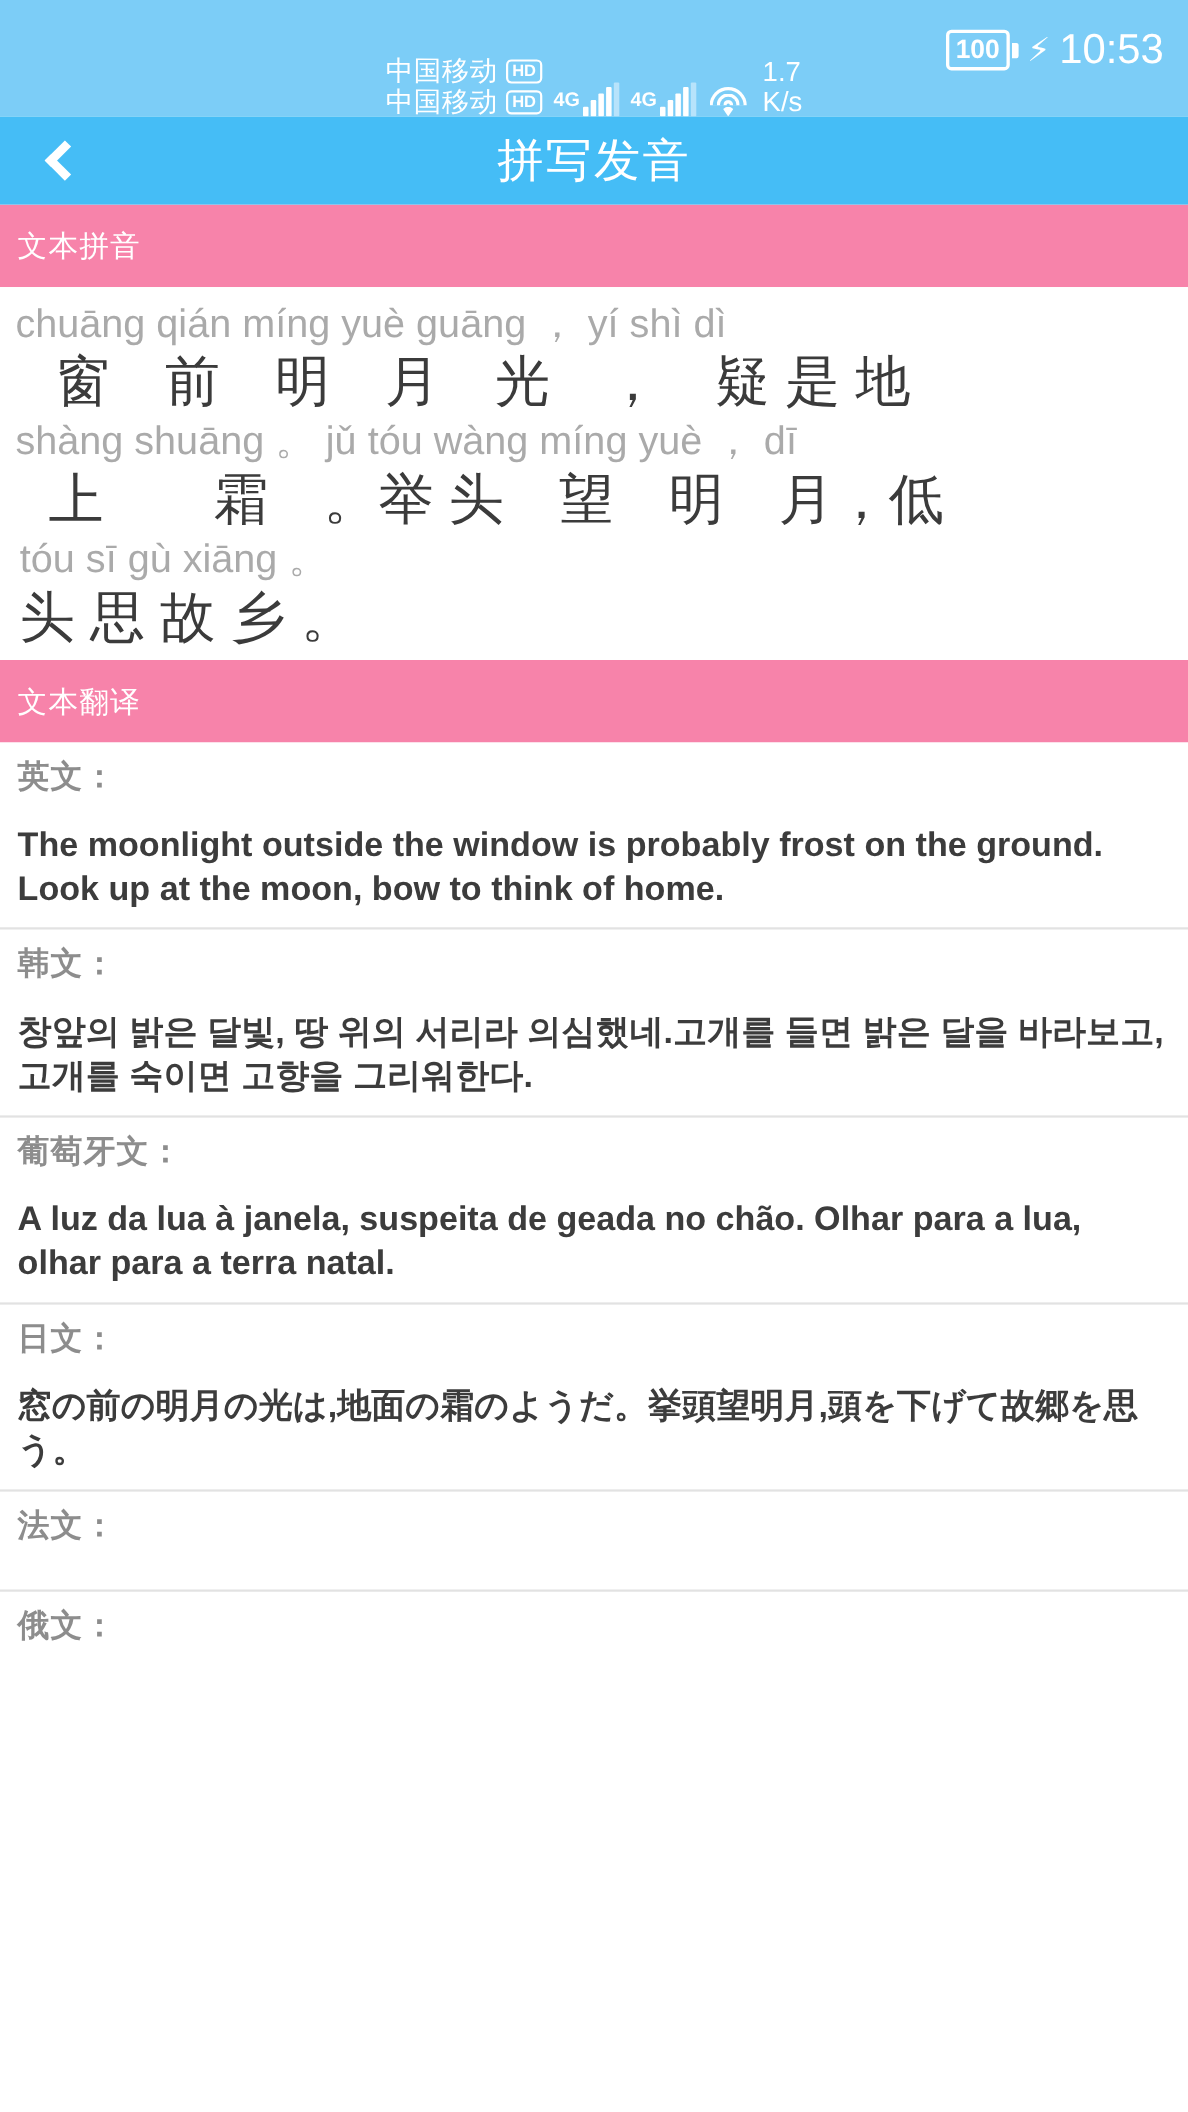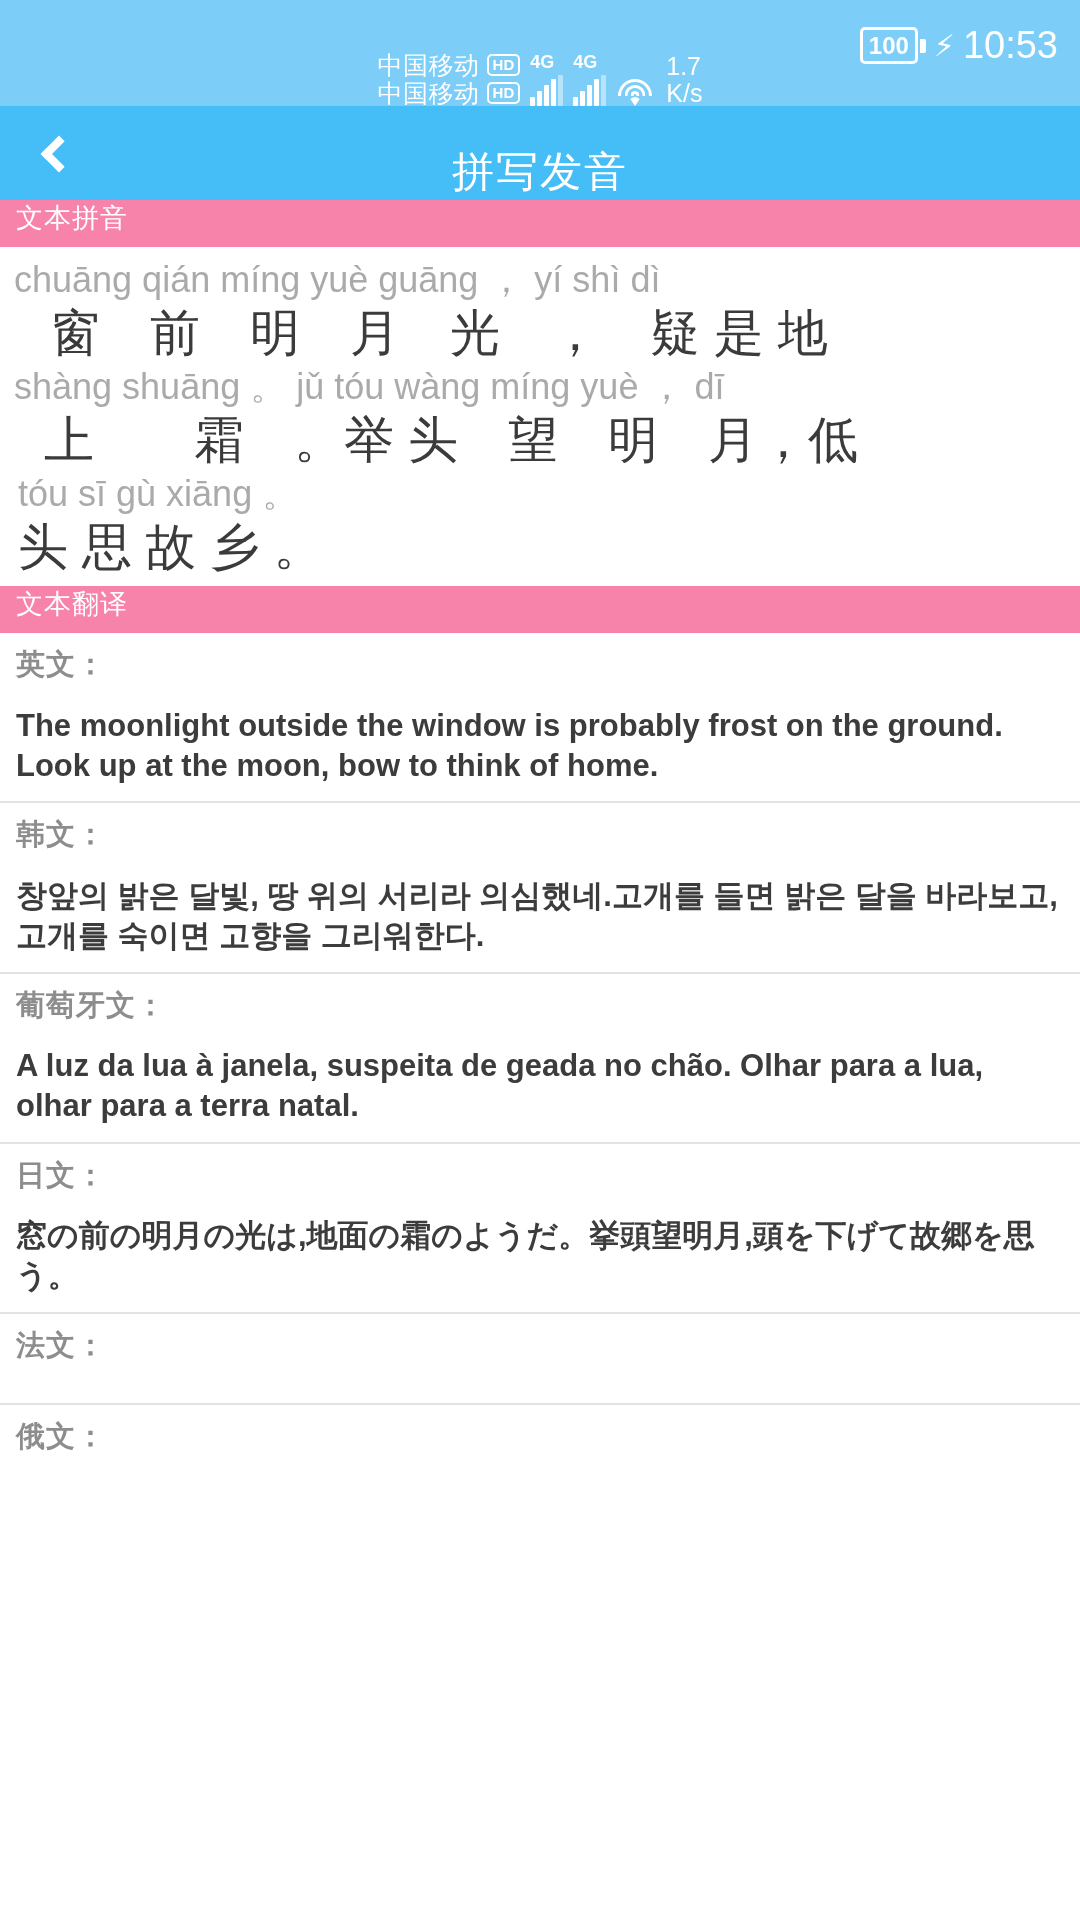--- a/index.html
+++ b/index.html
@@ -19,21 +19,21 @@
   .sb-center{
     position:absolute; left:0; right:0; top:0; bottom:0;
     display:flex; align-items:flex-end; justify-content:center; gap:10px;
   }
   .carriers{ display:flex; flex-direction:column; justify-content:center; gap:2px; }
   .carrier-row{ display:flex; align-items:center; gap:7px; font-size:25px; line-height:1.05; letter-spacing:.5px;}
   .hd-badge{
     border:2px solid #ffffff; border-radius:5px; font-size:15px; font-weight:bold;
     padding:0px 4px 1px 4px; line-height:1.15; letter-spacing:0px;
   }
-  .sig{ display:flex; align-items:flex-end; gap:3px;flex-direction:column; }
+  .sig{ display:flex; align-items:flex-end; gap:3px; }
   .sig-label{ font-size:18px; font-weight:bold; align-self:flex-start; margin-top:4px; }
   .bars{ display:flex; align-items:flex-end; gap:2px; height:30px;}
   .bars i{ display:block; width:5px; background:#ffffff; border-radius:1px;}
   .bars i:nth-child(1){height:9px}
   .bars i:nth-child(2){height:15px}
   .bars i:nth-child(3){height:21px}
   .bars i:nth-child(4){height:27px}
   .bars i:nth-child(5){height:31px; opacity:.45}
   .wifi{ width:38px; height:30px; position:relative; }
   .wifi span{ position:absolute; left:50%; transform:translateX(-50%); border:3px solid #fff; border-bottom:none;
@@ -46,35 +46,35 @@
   .netspeed{ display:flex; flex-direction:column; font-size:25px; line-height:1.06; margin-left:2px;}
   .sb-right{ position:absolute; right:22px; top:0; bottom:15px; display:flex; align-items:center; gap:8px; }
   .battery{ display:flex; align-items:center; }
   .batt-body{ border:3px solid #fff; border-radius:5px; padding:0 6px; font-size:24px; font-weight:bold; line-height:1.3;}
   .batt-cap{ width:6px; height:14px; background:#fff; margin-left:2px; border-radius:0 2px 2px 0;}
   .bolt{ font-size:30px; line-height:1;}
   .clock{ font-size:38px; letter-spacing:0px;}
 
   
   .titlebar{
-    height:94px; background:#45bdf6; flex:none;
-    display:flex; align-items:flex-end; position:relative;
+    height:80px; background:#45bdf6; flex:none;
+    display:flex; align-items:center; position:relative;
   }
   .back-btn{ width:110px; height:92px; display:flex; align-items:center; justify-content:center; }
   .chev{ display:block; width:26px; height:26px; border-left:8px solid #fff; border-bottom:8px solid #fff;
          transform:rotate(45deg); margin-left:8px;}
   .title{
     position:absolute; left:0; right:0; text-align:center;
     color:#ffffff; font-size:42px; letter-spacing:2px;
   }
 
   
   .pink-bar{
     background:#f783aa; color:#ffffff; flex:none;
-    height:47px; display:flex; padding-left:16px;
+    height:75px; display:flex; align-items:center; padding-left:16px;
     font-size:27px; letter-spacing:1px;
   }
 
   
   .pinyin-block{ background:#fff; padding:10px 14px 8px 14px; flex:none; }
   .py-line{
     color:#aaaaaa; font-size:36px; line-height:1.28; white-space:nowrap; letter-spacing:0px;
   }
   .hz-line{
     color:#3b3b3b; font-size:50px; line-height:1.22; white-space:nowrap; letter-spacing:0px;

